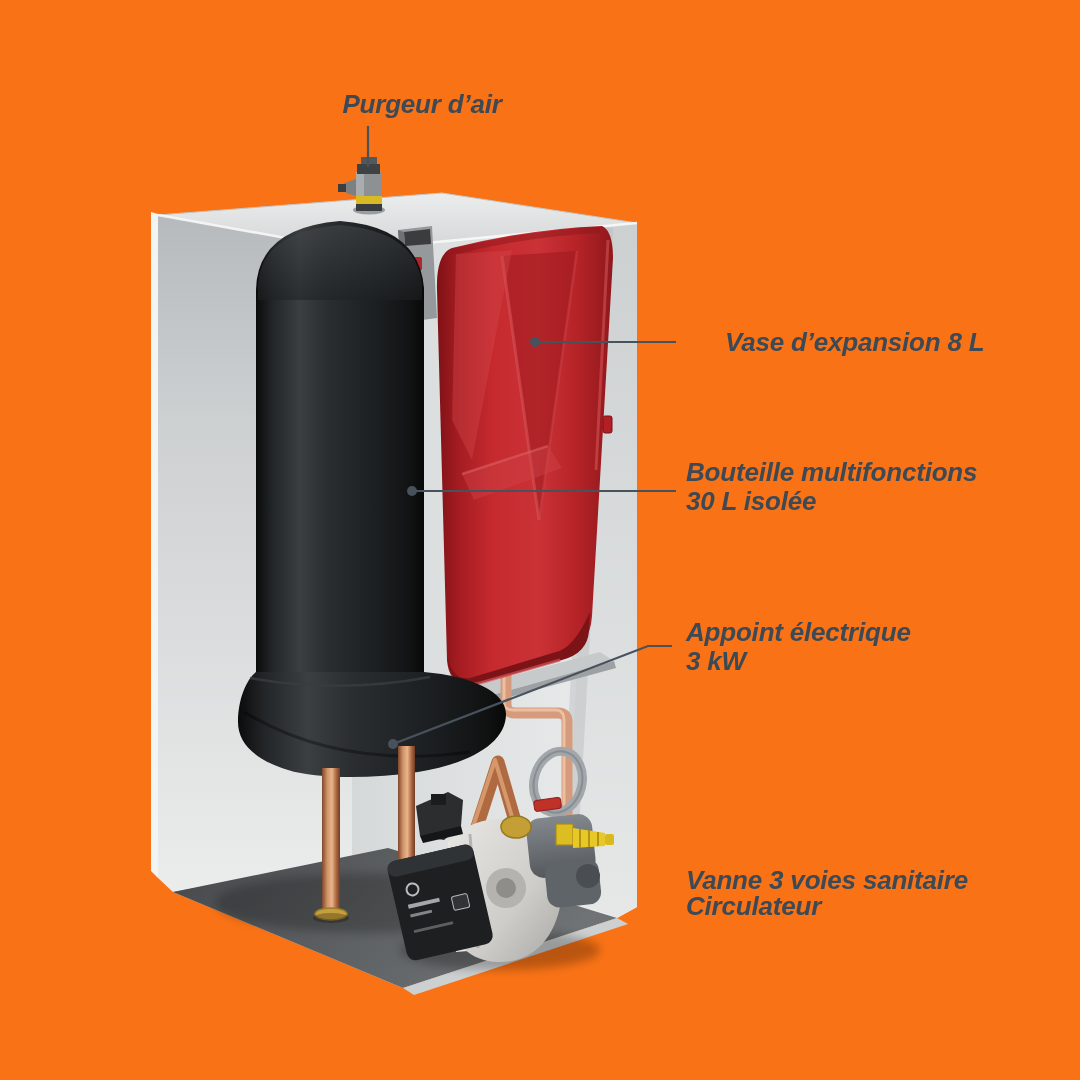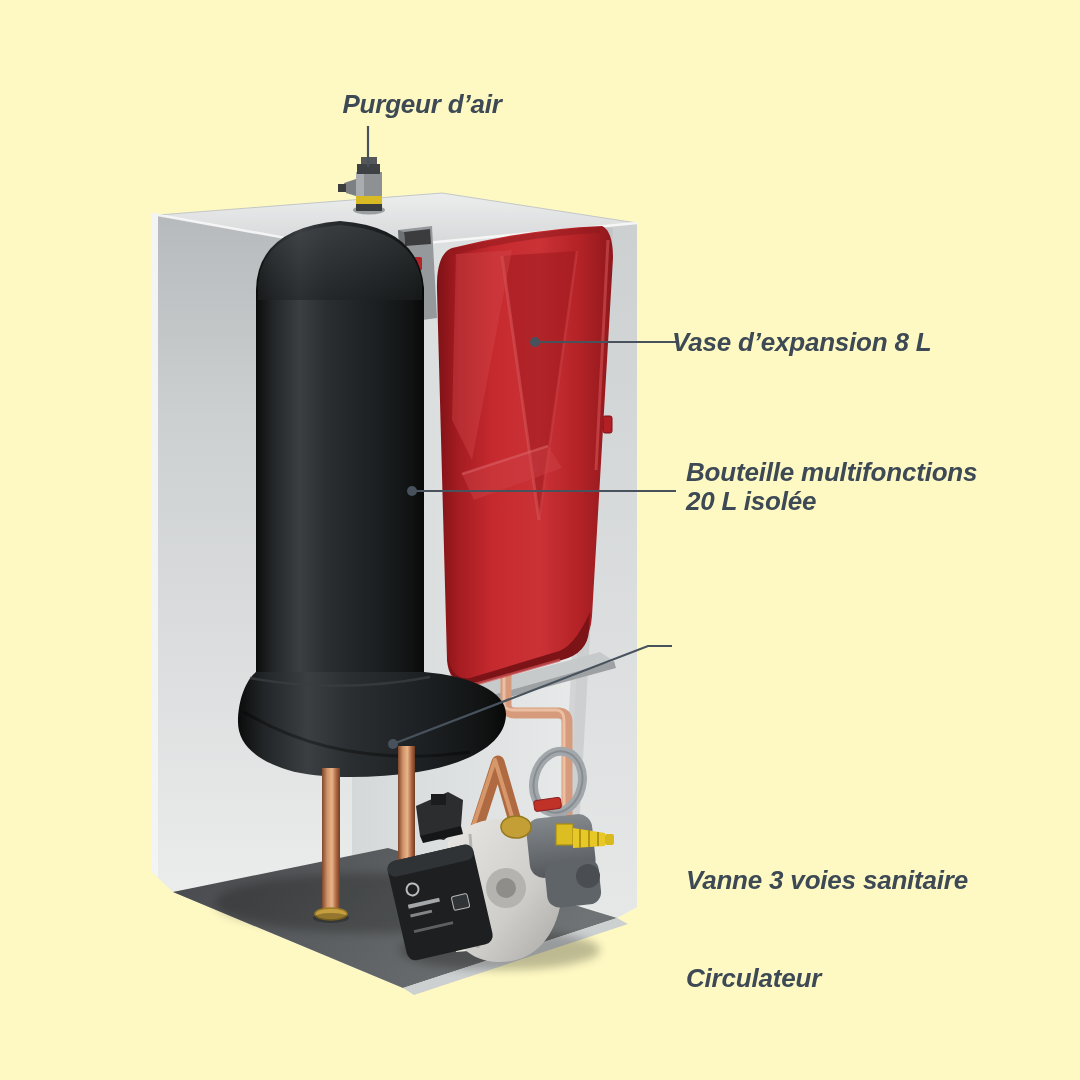--- a/index.html
+++ b/index.html
@@ -1,17 +1,17 @@
 <!DOCTYPE html>
 <html><head>
 <meta charset="utf-8">
 <style>
   html,body{margin:0;padding:0;background:#f1f3f2;}
   .stage{
-    position:relative;width:1080px;height:1080px;background:#fef9c3;
+    position:relative;width:1080px;height:1080px;background:#f97316;
     overflow:hidden;font-family:"Liberation Sans",sans-serif;
   }
   .stage svg{position:absolute;left:0;top:0;}
   .lbl{
     position:absolute;font-style:italic;font-weight:700;font-size:26px;
     line-height:29px;color:#3d4954;letter-spacing:-0.2px;white-space:nowrap;
   }
   .lbl--center{text-align:center;width:280px;}
 </style>
 </head>
@@ -220,24 +220,28 @@
     </g>
     <g>
       <circle cx="393" cy="744" r="5" stroke="none"></circle>
       <polyline points="393,744 648,646 672,646" fill="none"></polyline>
     </g>
   </g>
 </svg>
 
   <div class="lbl lbl--center" style="left:282px;top:90px;">Purgeur d’air</div>
 
-  <div class="lbl" style="left:672px;top:328px;">Vase d’expansion 8 L</div>
+  <div class="lbl" style="left:725px;top:328px;">Vase d’expansion 8 L</div>
 
   <div class="lbl" style="left:686px;top:458px;">
     <span style="display:block">Bouteille multifonctions</span>
-    <span style="display:block">20 L isolée</span>
+    <span style="display:block">30 L isolée</span>
   </div>
 
+  <div class="lbl" style="left:686px;top:618px;">
+    <span style="display:block">Appoint électrique</span>
+    <span style="display:block">3 kW</span>
+  </div>
 
   <div class="lbl" style="left:686px;top:866px;">Vanne 3 voies sanitaire</div>
 
-  <div class="lbl" style="left:686px;top:964px;">Circulateur</div>
+  <div class="lbl" style="left:686px;top:892px;">Circulateur</div>
 </div>
 
 </body></html>

